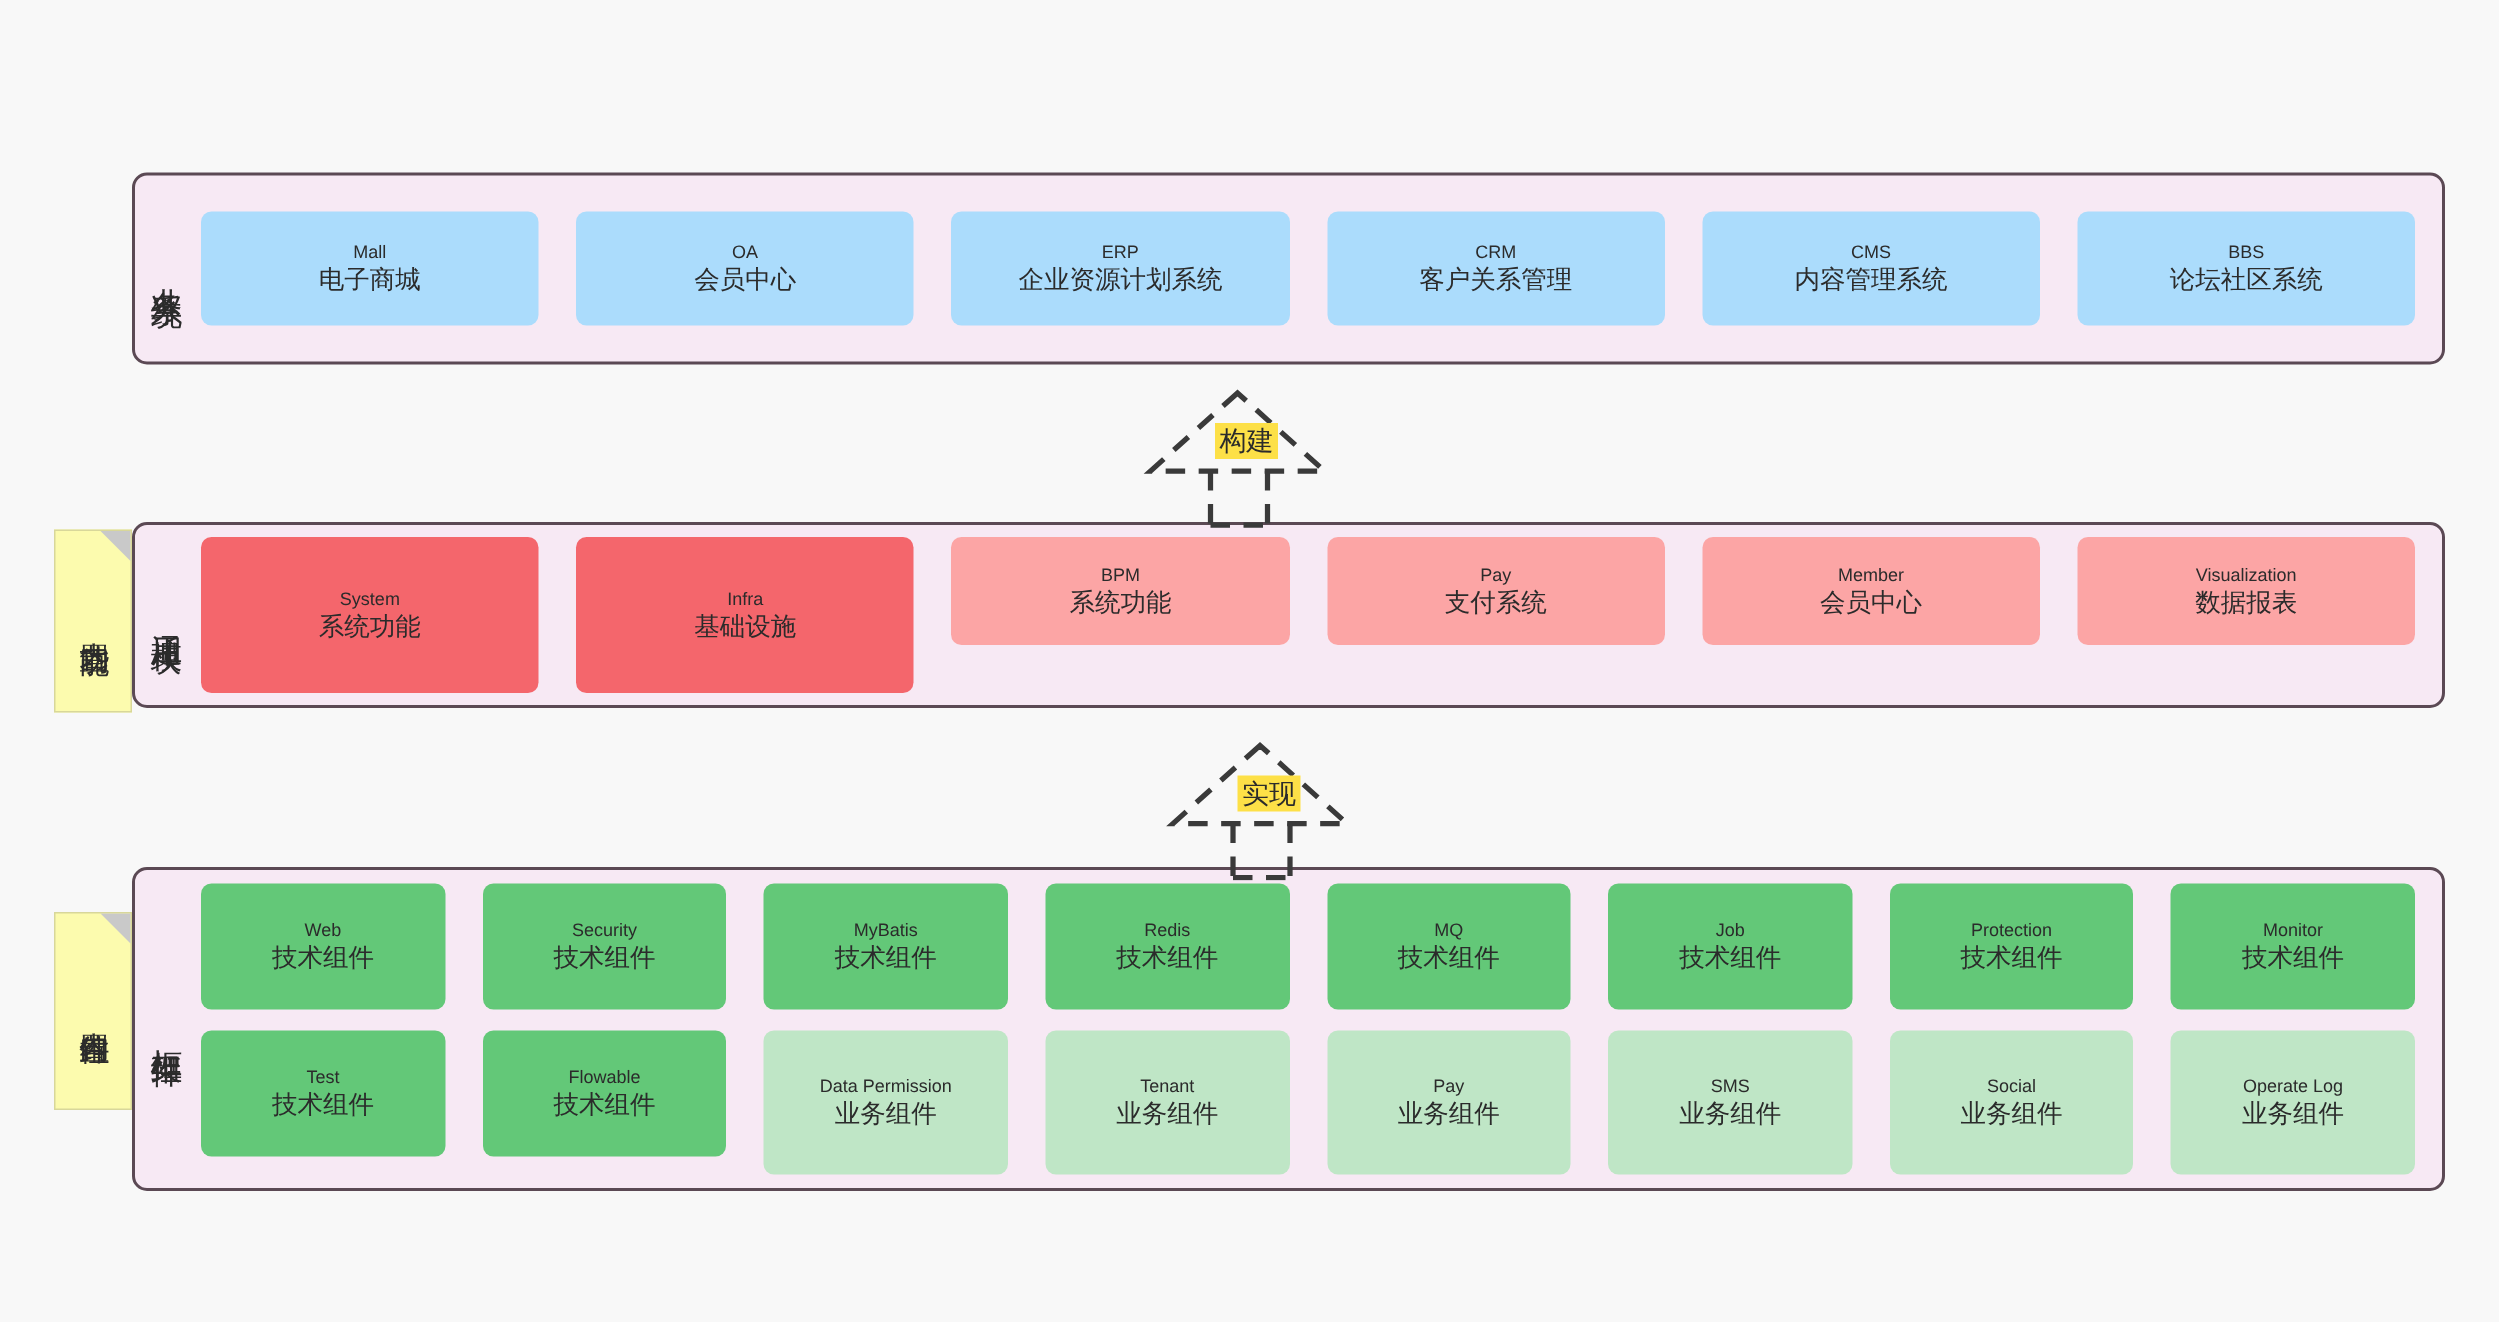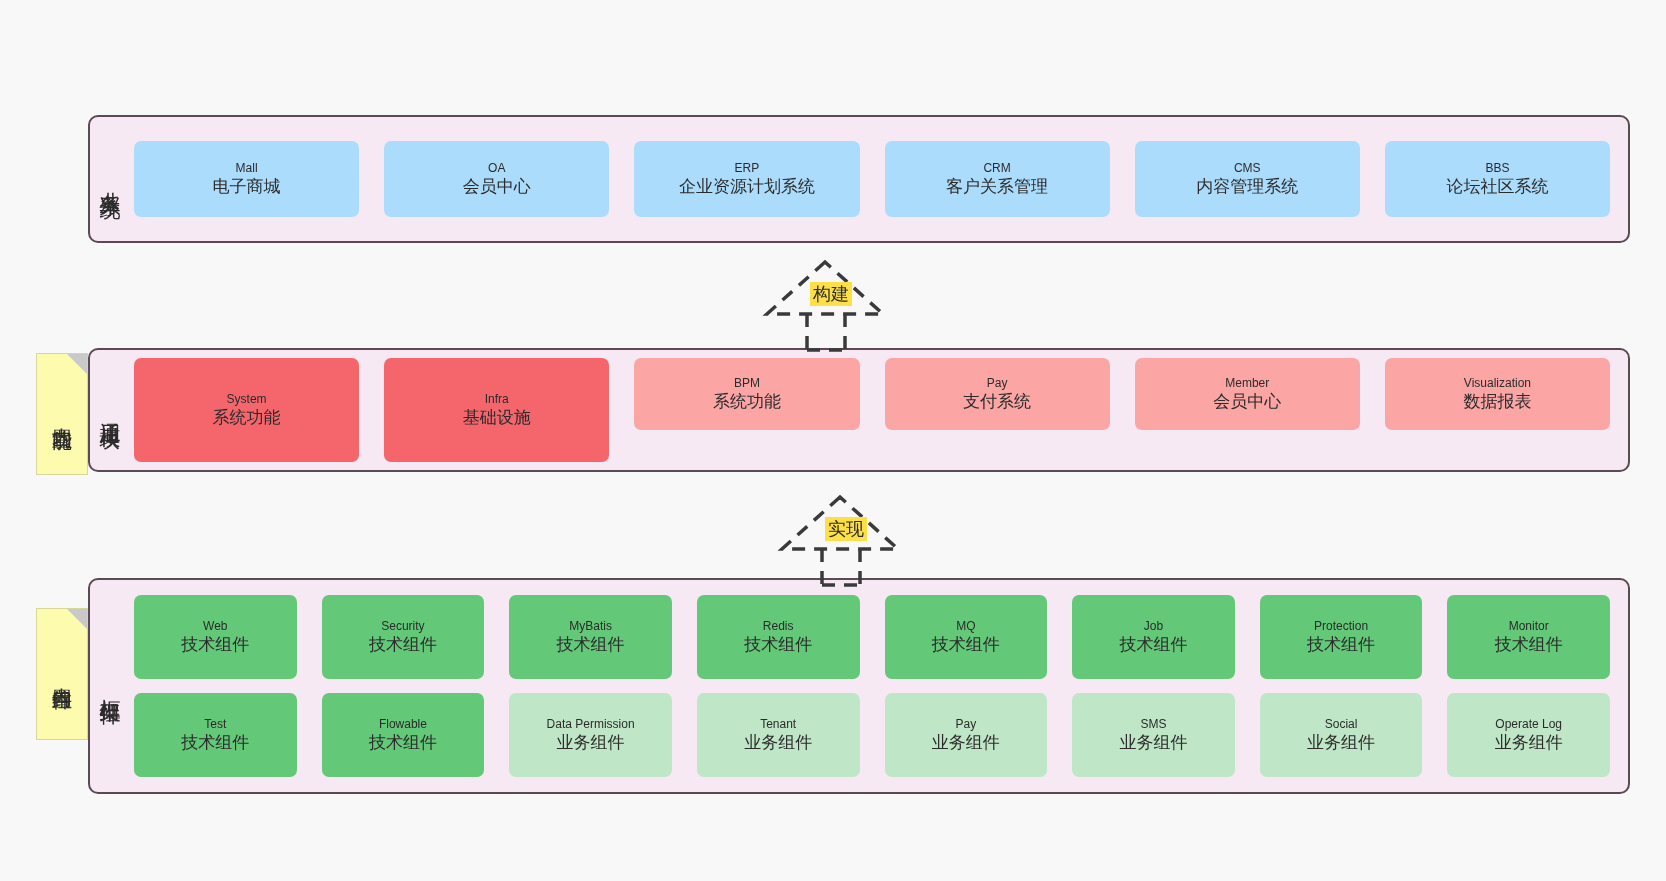--- a/index.html
+++ b/index.html
@@ -68,21 +68,21 @@
     line-height: 1.24;
     color: #2b2b2b;
   }
   .card .card-title { font-size: 12px; }
   .card .card-sub   { font-size: 17px; }
 
   .card.blue        { background: #abdcfc; height: 76px; }
   .card.red         { background: #f4666c; height: 104px; }
   .card.pink        { background: #fca5a5; height: 72px; }
   .card.green       { background: #63c878; height: 84px; text-align: center; }
-  .card.lightgreen  { background: #bfe6c6; height: 84px; }
+  .card.lightgreen  { background: #bfe6c6; height: 96px; }
 
   
   .sticky {
     position: absolute;
     width: 52px;
     background: #fcfbae;
     border: 1px solid #d8d79a;
     display: flex;
     align-items: center;
     justify-content: center;

